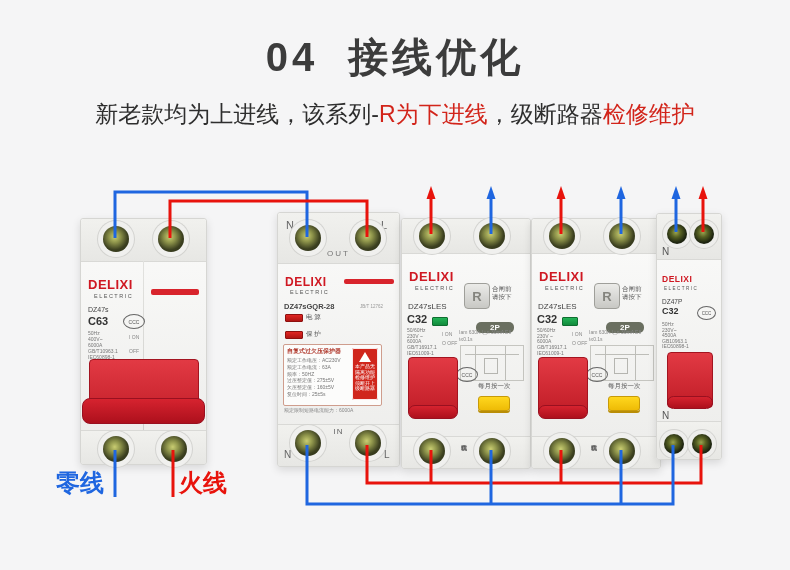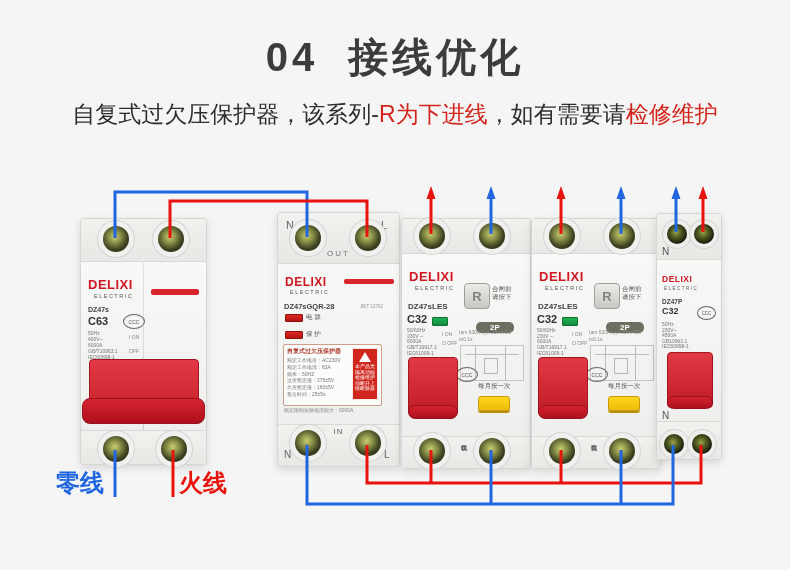--- a/index.html
+++ b/index.html
@@ -17,21 +17,21 @@
   .term{position:absolute;width:26px;height:26px;border-radius:50%;
         background:radial-gradient(circle at 45% 42%,#c9cd72 0%,#8d934a 28%,#3c4020 62%,#262a12 100%);
         box-shadow:0 0 0 5px #f0f0ee,0 0 0 6px #d3d3d0;}
   .term.small{width:20px;height:20px;
         background:radial-gradient(circle at 45% 42%,#9aa34f 0%,#566023 30%,#1d2410 65%,#12160a 100%);
         box-shadow:0 0 0 4px #eeeeec,0 0 0 5px #d3d3d0;}
   .seam{position:absolute;width:1px;background:linear-gradient(#e2e2df,#cfcfcc);}
   .brand{position:absolute;color:#cf1822;font-weight:800;letter-spacing:.5px;}
   .sub{position:absolute;color:#555;letter-spacing:1.5px;}
   .stripe{position:absolute;background:#d8242c;border-radius:2px;}
-  .mdl{position:absolute;color:#444;font-weight:700;}
+  .mdl{position:absolute;color:#444;font-weight:400;}
   .rate{position:absolute;color:#333;font-weight:800;}
   .specs{position:absolute;color:#777;}
   .specs span{display:block;}
   .tiny{position:absolute;color:#888;}
   .handle{position:absolute;background:linear-gradient(180deg,#e23a44,#c01c26);border:1px solid #a31420;border-radius:4px;}
   .hbar{position:absolute;background:linear-gradient(180deg,#d6232f,#ad101c);border:1px solid #991020;border-radius:8px;}
   .led{position:absolute;background:linear-gradient(180deg,#e02622,#b01512);border:1px solid #8e100e;border-radius:1px;}
   .gled{position:absolute;background:linear-gradient(180deg,#22b356,#128a3c);border:1px solid #0e6e30;border-radius:1px;}
   .ccc{position:absolute;border:1px solid #666;border-radius:50%;color:#555;display:flex;align-items:center;justify-content:center;}
   .badge2p{position:absolute;background:#6a6f60;color:#fff;border-radius:5px;display:flex;align-items:center;justify-content:center;font-weight:700;}
@@ -55,21 +55,21 @@
   .wb{stroke:#1f66e0;fill:none;stroke-width:3;}
   .ar{fill:#e8130c;}
   .ab{fill:#1f66e0;}
 </style>
 </head>
 <body>
 
 <div id="canvas">
 
   <div class="title">04  接线优化</div>
-  <div class="subtitle"><span>自复式过欠压保护器，该系列-</span><span class="red">R为下进线</span><span>，如有需要请</span><span class="red">检修维护</span></div>
+  <div class="subtitle"><span>新老款均为上进线，该系列-</span><span class="red">R为下进线</span><span>，级断路器</span><span class="red">检修维护</span></div>
 
   <div class="breaker" style="left:80px;top:218px;width:125px;height:245px;">
     <div class="tblock top" style="height:42px;"></div>
     <div class="term" style="left:22px;top:7px;"></div>
     <div class="term" style="left:77px;top:7px;"></div>
     <div class="seam" style="left:62px;top:42px;height:170px;"></div>
     <div class="brand" style="left:7px;top:58px;font-size:13px;">DELIXI</div>
     <div class="sub" style="left:13px;top:74px;font-size:5.5px;">ELECTRIC</div>
     <div class="stripe" style="left:70px;top:70px;width:48px;height:6px;"></div>
     <div class="mdl" style="left:7px;top:87px;font-size:7px;">DZ47s</div>

